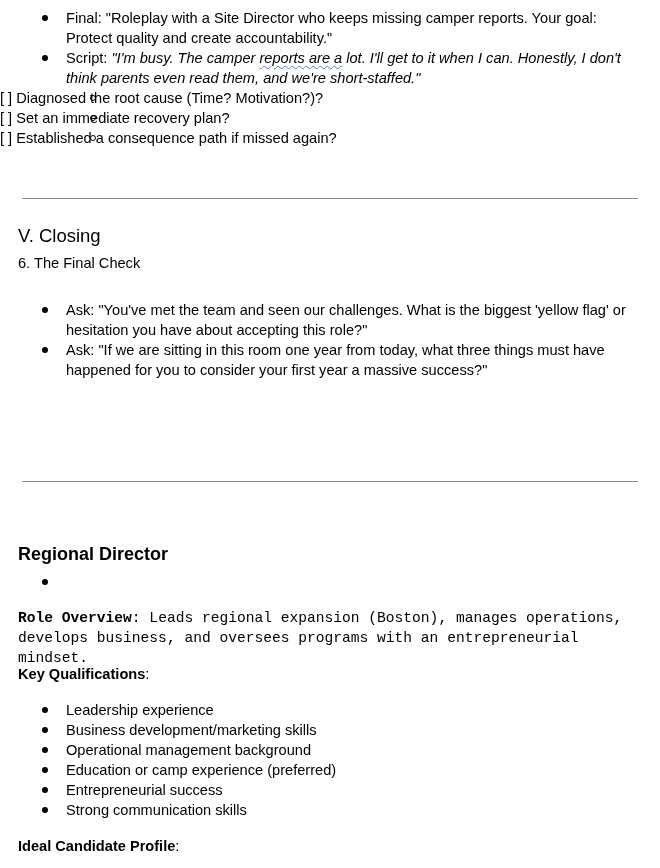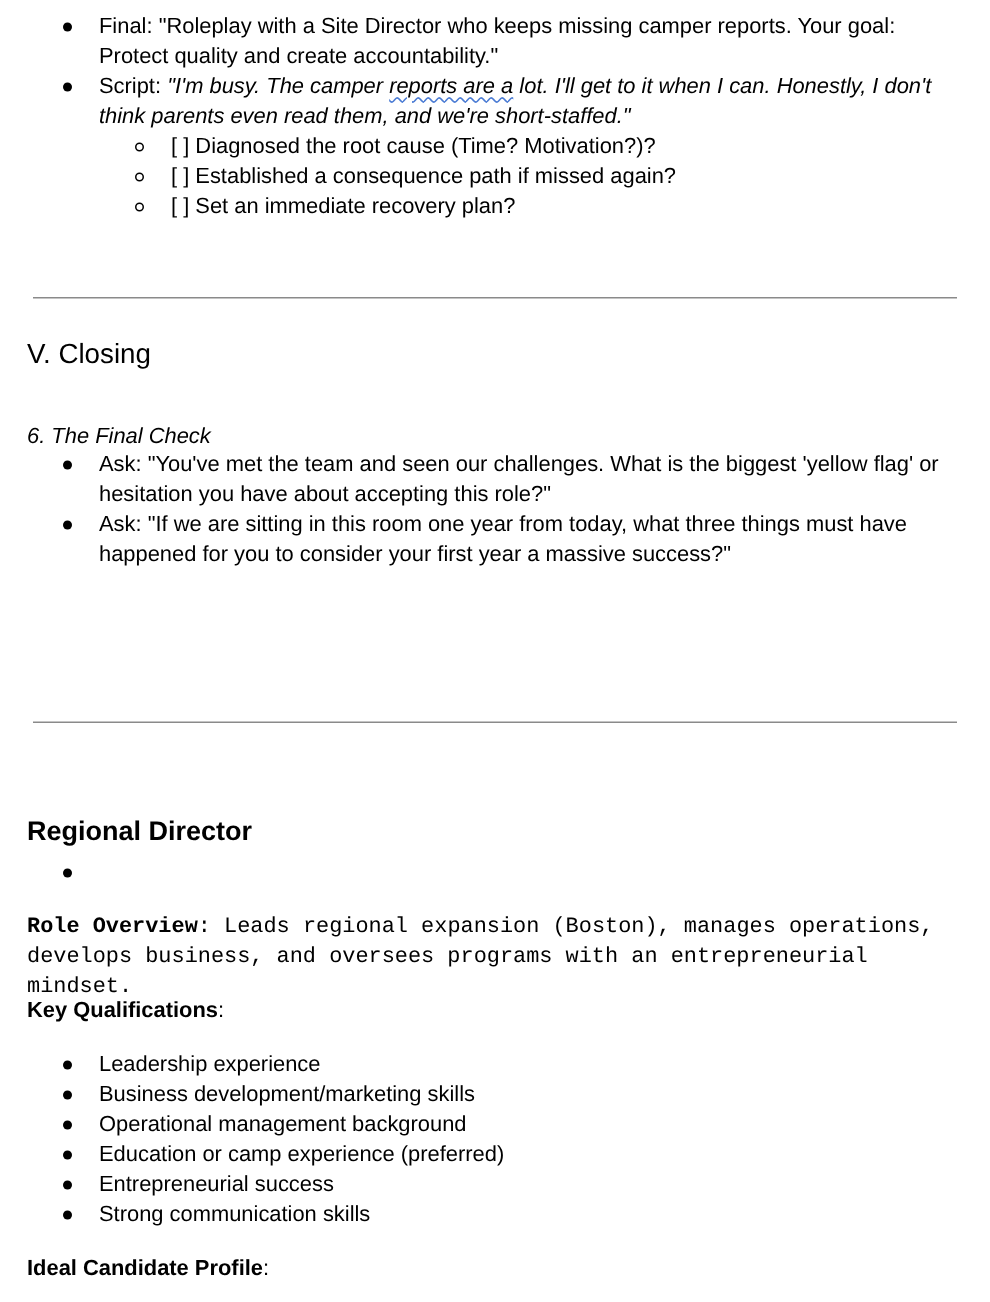--- a/index.html
+++ b/index.html
@@ -4,21 +4,21 @@
 <style>
   html, body { margin: 0; padding: 0; background: #ffffff; }
   body {
     width: 660px; height: 868px; overflow: hidden; position: relative;
     font-family: "Liberation Sans", sans-serif; font-size: 14.6px; color: #000;
   }
   .page { position: absolute; left: 0; top: 0; width: 660px; }
   ul { margin: 0; padding: 0; list-style: none; }
   .b1 { position: relative; padding-left: 66px; padding-right: 20px; line-height: 20px; }
   .b1 .dot { position: absolute; left: 42px; top: 7px; width: 6px; height: 6px; border-radius: 50%; background: #000; }
-  .b2 { position: relative; padding-left: 114px; line-height: 20px; }
+  .b2 { position: relative; line-height: 20px; }
   .b2 .circ { position: absolute; left: 90px; top: 7px; width: 4px; height: 4px; border-radius: 50%; border: 1px solid #000; }
   .squiggle { text-decoration: underline wavy #4a7bd4; text-decoration-thickness: 1px; text-underline-offset: 2px; }
   .hr { position: absolute; left: 22px; width: 616px; height: 1px; background: #8a8a8a; }
   .h2 { position: absolute; left: 18px; font-size: 18.5px; }
   .h3 { position: absolute; left: 18px; font-size: 14.6px; }
   .h1 { position: absolute; left: 18px; font-size: 18px; font-weight: bold; }
   .para { position: absolute; left: 18px; right: 20px; line-height: 20px; }
   .abs { position: absolute; left: 0; right: 0; }
   b { font-weight: bold; }
   i { font-style: italic; }
@@ -33,30 +33,30 @@
       <span class="dot"></span>
       <span>Final: </span><span>"Roleplay with a Site Director who keeps missing camper reports. Your goal: Protect quality and create accountability."</span>
     </li>
     <li class="b1">
       <span class="dot"></span>
       <span>Script: </span><i>"I'm busy. The camper </i><i class="squiggle">reports are a</i><i> lot. I'll get to it when I can. Honestly, I don't think parents even read them, and we're short-staffed."</i>
     </li>
     <li>
       <ul>
         <li class="b2"><span class="circ"></span><span>[ ] Diagnosed the root cause (Time? Motivation?)?</span></li>
+        <li class="b2"><span class="circ"></span><span>[ ] Set an immediate recovery plan?</span></li>
         <li class="b2"><span class="circ"></span><span>[ ] Established a consequence path if missed again?</span></li>
-        <li class="b2"><span class="circ"></span><span>[ ] Set an immediate recovery plan?</span></li>
       </ul>
     </li>
   </ul>
 
   <div class="hr" style="top:198px;"></div>
 
   <div class="h2" style="top:225px;">V. Closing</div>
-  <div class="h3" style="top:283px;font-style:italic;">6. The Final Check</div>
+  <div class="h3" style="top:255px;">6. The Final Check</div>
 
   <ul class="abs" style="top:300px;">
     <li class="b1">
       <span class="dot"></span>
       <span>Ask: "You've met the team and seen our challenges. What is the biggest 'yellow flag' or hesitation you have about accepting this role?"</span>
     </li>
     <li class="b1">
       <span class="dot"></span>
       <span>Ask: "If we are sitting in this room one year from today, what three things must have happened for you to consider your first year a massive success?"</span>
     </li>

